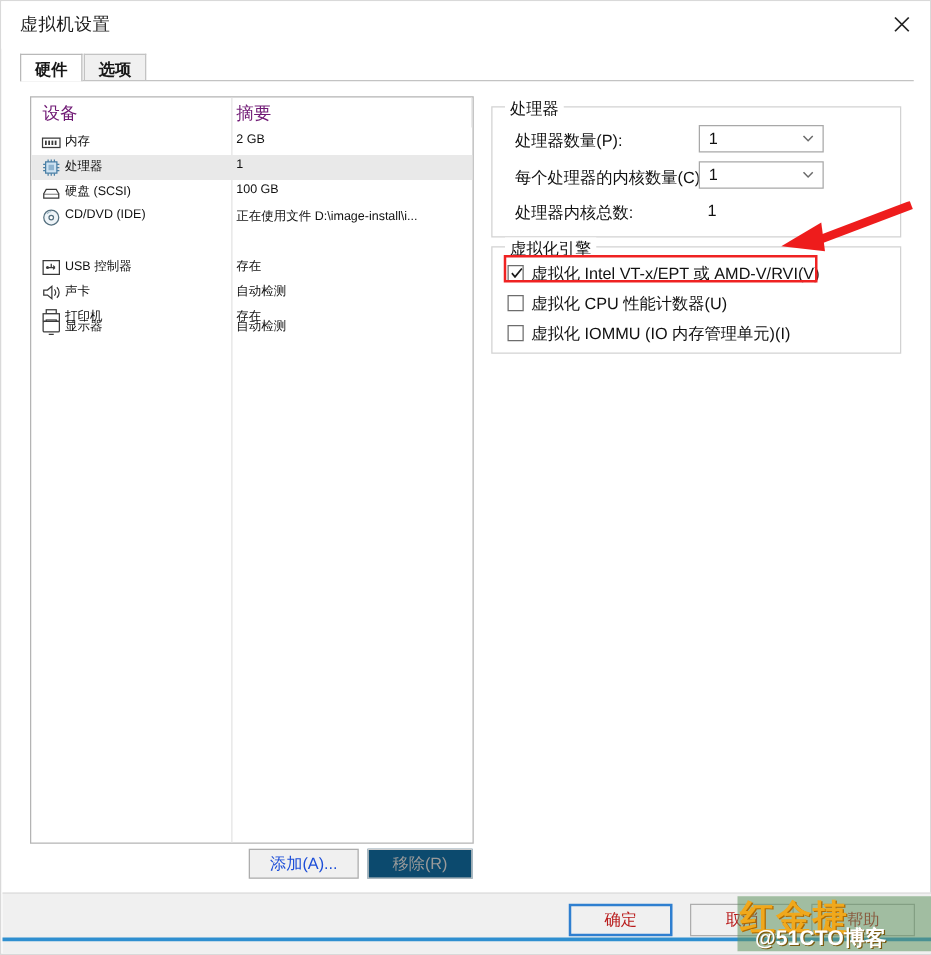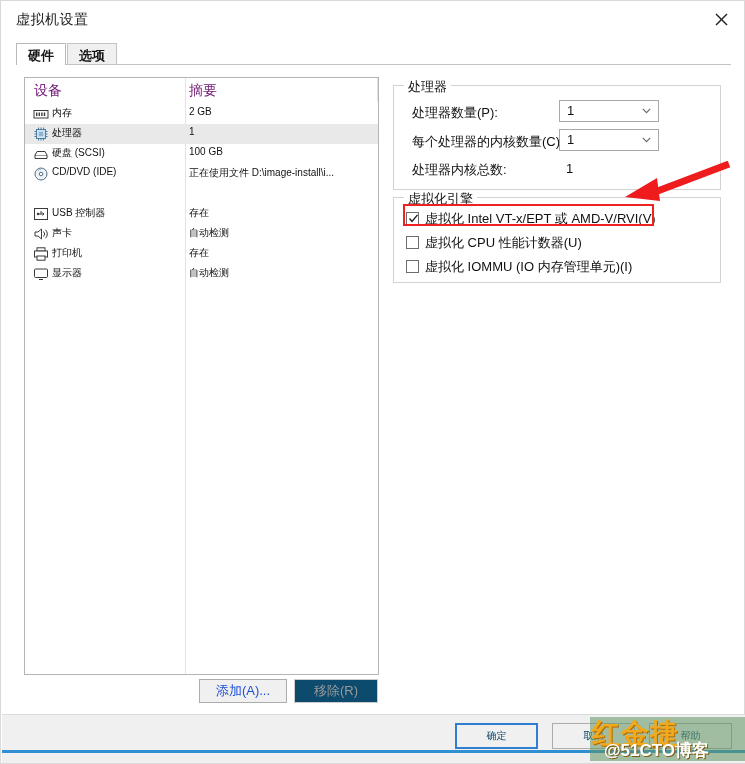--- a/index.html
+++ b/index.html
@@ -255,22 +255,22 @@
     left: 1px; top: 749px;
     width: 743px; height: 3px;
     background: #2f8fd0;
   }
   .fbtn {
     position: absolute;
     top: 722px;
     height: 26px;
     border: 1px solid #adadad;
     background: #f0f0f0;
-    font-size: 10px;
-    color: #0c4a6e;
+    font-size: 13px;
+    color: #b91c1c;
     text-align: center;
     line-height: 24px;
     cursor: default;
   }
   #btn-ok {
     left: 454px; width: 83px;
     border: 2px solid #2f7fd0;
     line-height: 22px;
   }
   #btn-cancel { left: 551px; width: 83px; }
@@ -426,21 +426,21 @@
         <svg width="16" height="16" viewBox="0 0 16 16">
           <rect x="4" y="1.8" width="8" height="3.2" fill="#fff" stroke="#3a3a3a" stroke-width="1"></rect>
           <rect x="1.5" y="5" width="13" height="6" fill="#fff" stroke="#3a3a3a" stroke-width="1"></rect>
           <rect x="4" y="10" width="8" height="4.2" fill="#fff" stroke="#3a3a3a" stroke-width="1"></rect>
         </svg>
       </span>
       <span class="dev-label">打印机</span>
       <span class="dev-summary">存在</span>
     </div>
 
-    <div class="dev-row" style="top:186px">
+    <div class="dev-row" style="top:174px">
       <span class="dev-icon">
         <svg width="16" height="16" viewBox="0 0 16 16">
           <rect x="1.5" y="3" width="13" height="8.5" rx="1" fill="#fff" stroke="#3a3a3a" stroke-width="1"></rect>
           <line x1="6" y1="13.5" x2="10" y2="13.5" stroke="#3a3a3a" stroke-width="1"></line>
         </svg>
       </span>
       <span class="dev-label">显示器</span>
       <span class="dev-summary">自动检测</span>
     </div>
   </div>

